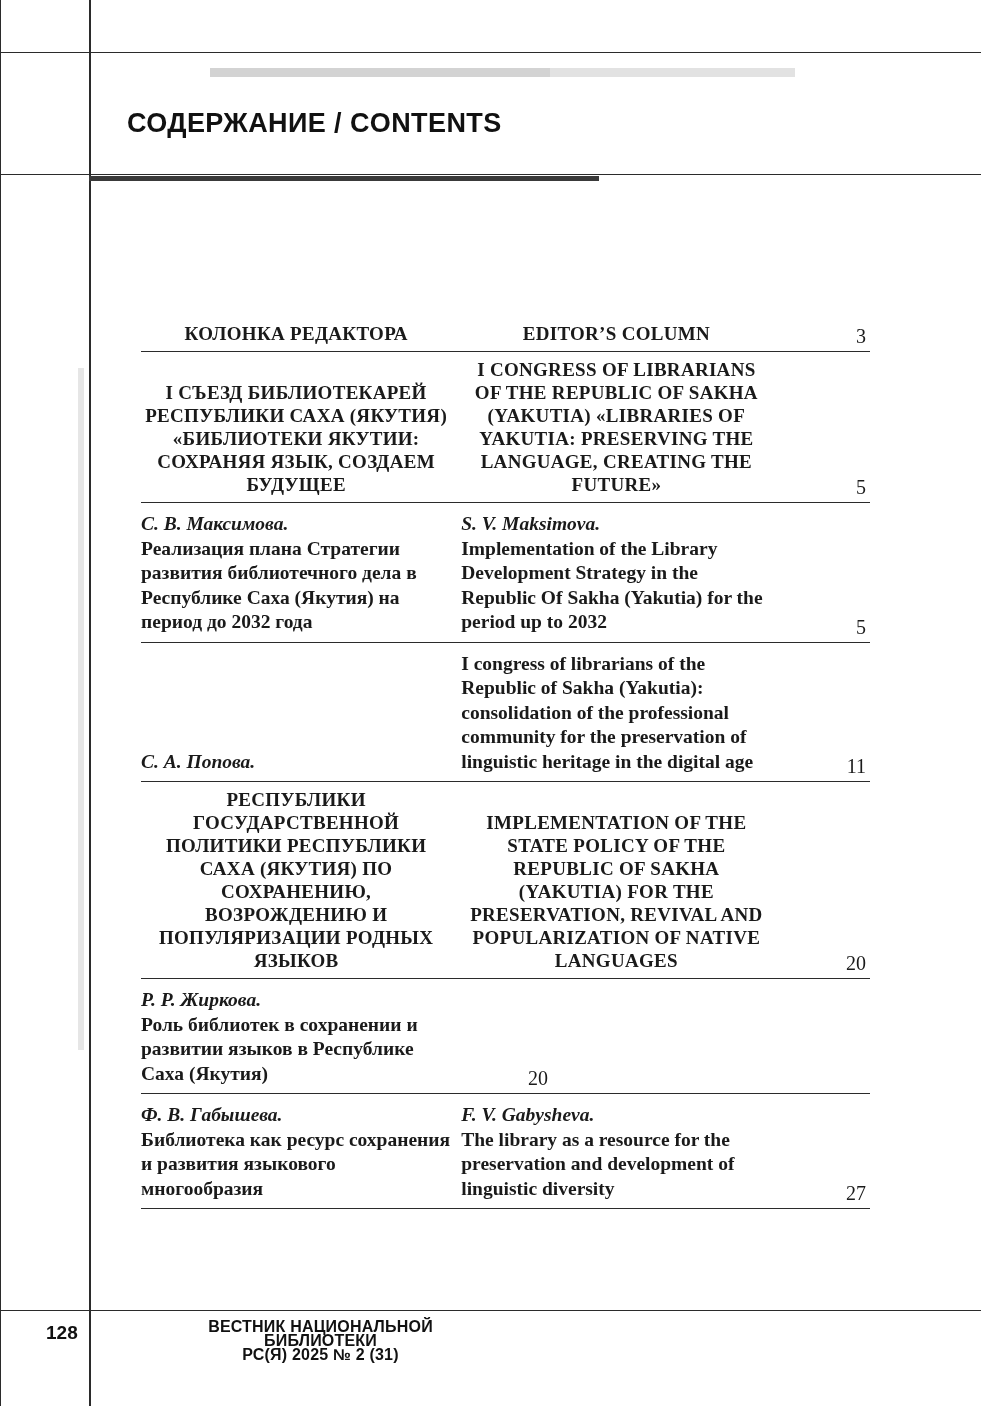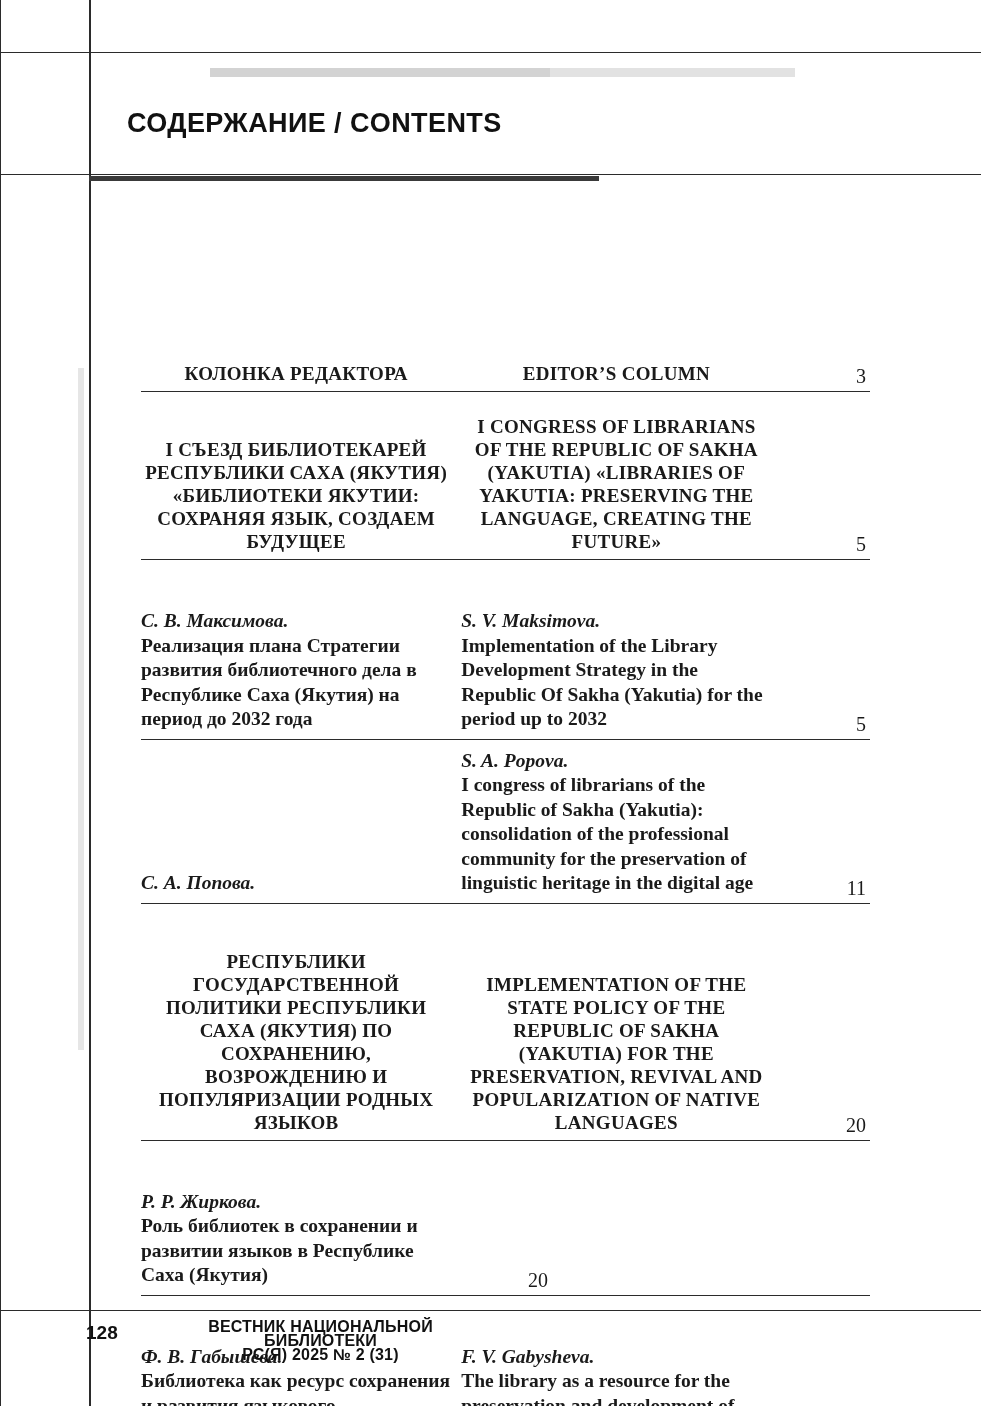--- a/index.html
+++ b/index.html
@@ -118,21 +118,21 @@
   .toc-row.first {
     border-top: none;
   }
   .col-ru, .col-en {
     width: 322px;
     box-sizing: border-box;
     font-size: 19.5px;
     line-height: 24.5px;
     font-weight: bold;
   }
-  .col-ru { padding-right: 10px; margin-top: 40px; }
+  .col-ru { padding-right: 10px; }
   .col-en { padding-right: 10px; }
   .col-page {
     width: 85px;
     text-align: right;
     font-size: 20px;
     padding-bottom: 1px;
     padding-right: 4px;
   }
 
   
@@ -163,21 +163,20 @@
 
   
   .folio {
     position: absolute;
     left: 46px;
     top: 1322px;
     font-family: "Liberation Sans", sans-serif;
     font-weight: bold;
     font-size: 19px;
     color: #111;
-    margin-left: 40px;
   }
   .footer-block {
     position: absolute;
     left: 141px;
     top: 1320px;
     width: 359px;
     text-align: center;
     font-family: "Liberation Sans", sans-serif;
     font-weight: bold;
     font-size: 16px;
@@ -225,21 +224,20 @@
       <span>Implementation of the Library Development Strategy  in the Republic Of Sakha (Yakutia) for the period up to 2032</span>
     </div>
     <div class="col-page">5</div>
   </div>
 
   <div class="toc-row entry">
     <div class="col-ru">
       <span class="author">С. А. Попова.</span>
     </div>
     <div class="col-en">
-      <span class="author">S. A. Popova.</span>
       <span>I congress of librarians of the Republic of Sakha (Yakutia): consolidation of the professional community  for the preservation of linguistic heritage in the digital age</span>
     </div>
     <div class="col-page">11</div>
   </div>
 
   <div class="toc-row section">
     <div class="col-ru">РЕСПУБЛИКИ ГОСУДАРСТВЕННОЙ ПОЛИТИКИ РЕСПУБЛИКИ САХА (ЯКУТИЯ) ПО СОХРАНЕНИЮ, ВОЗРОЖДЕНИЮ И ПОПУЛЯРИЗАЦИИ РОДНЫХ ЯЗЫКОВ</div>
     <div class="col-en">IMPLEMENTATION OF THE STATE POLICY OF THE REPUBLIC OF SAKHA (YAKUTIA)  FOR THE PRESERVATION, REVIVAL AND POPULARIZATION OF NATIVE LANGUAGES</div>
     <div class="col-page">20</div>
   </div>

